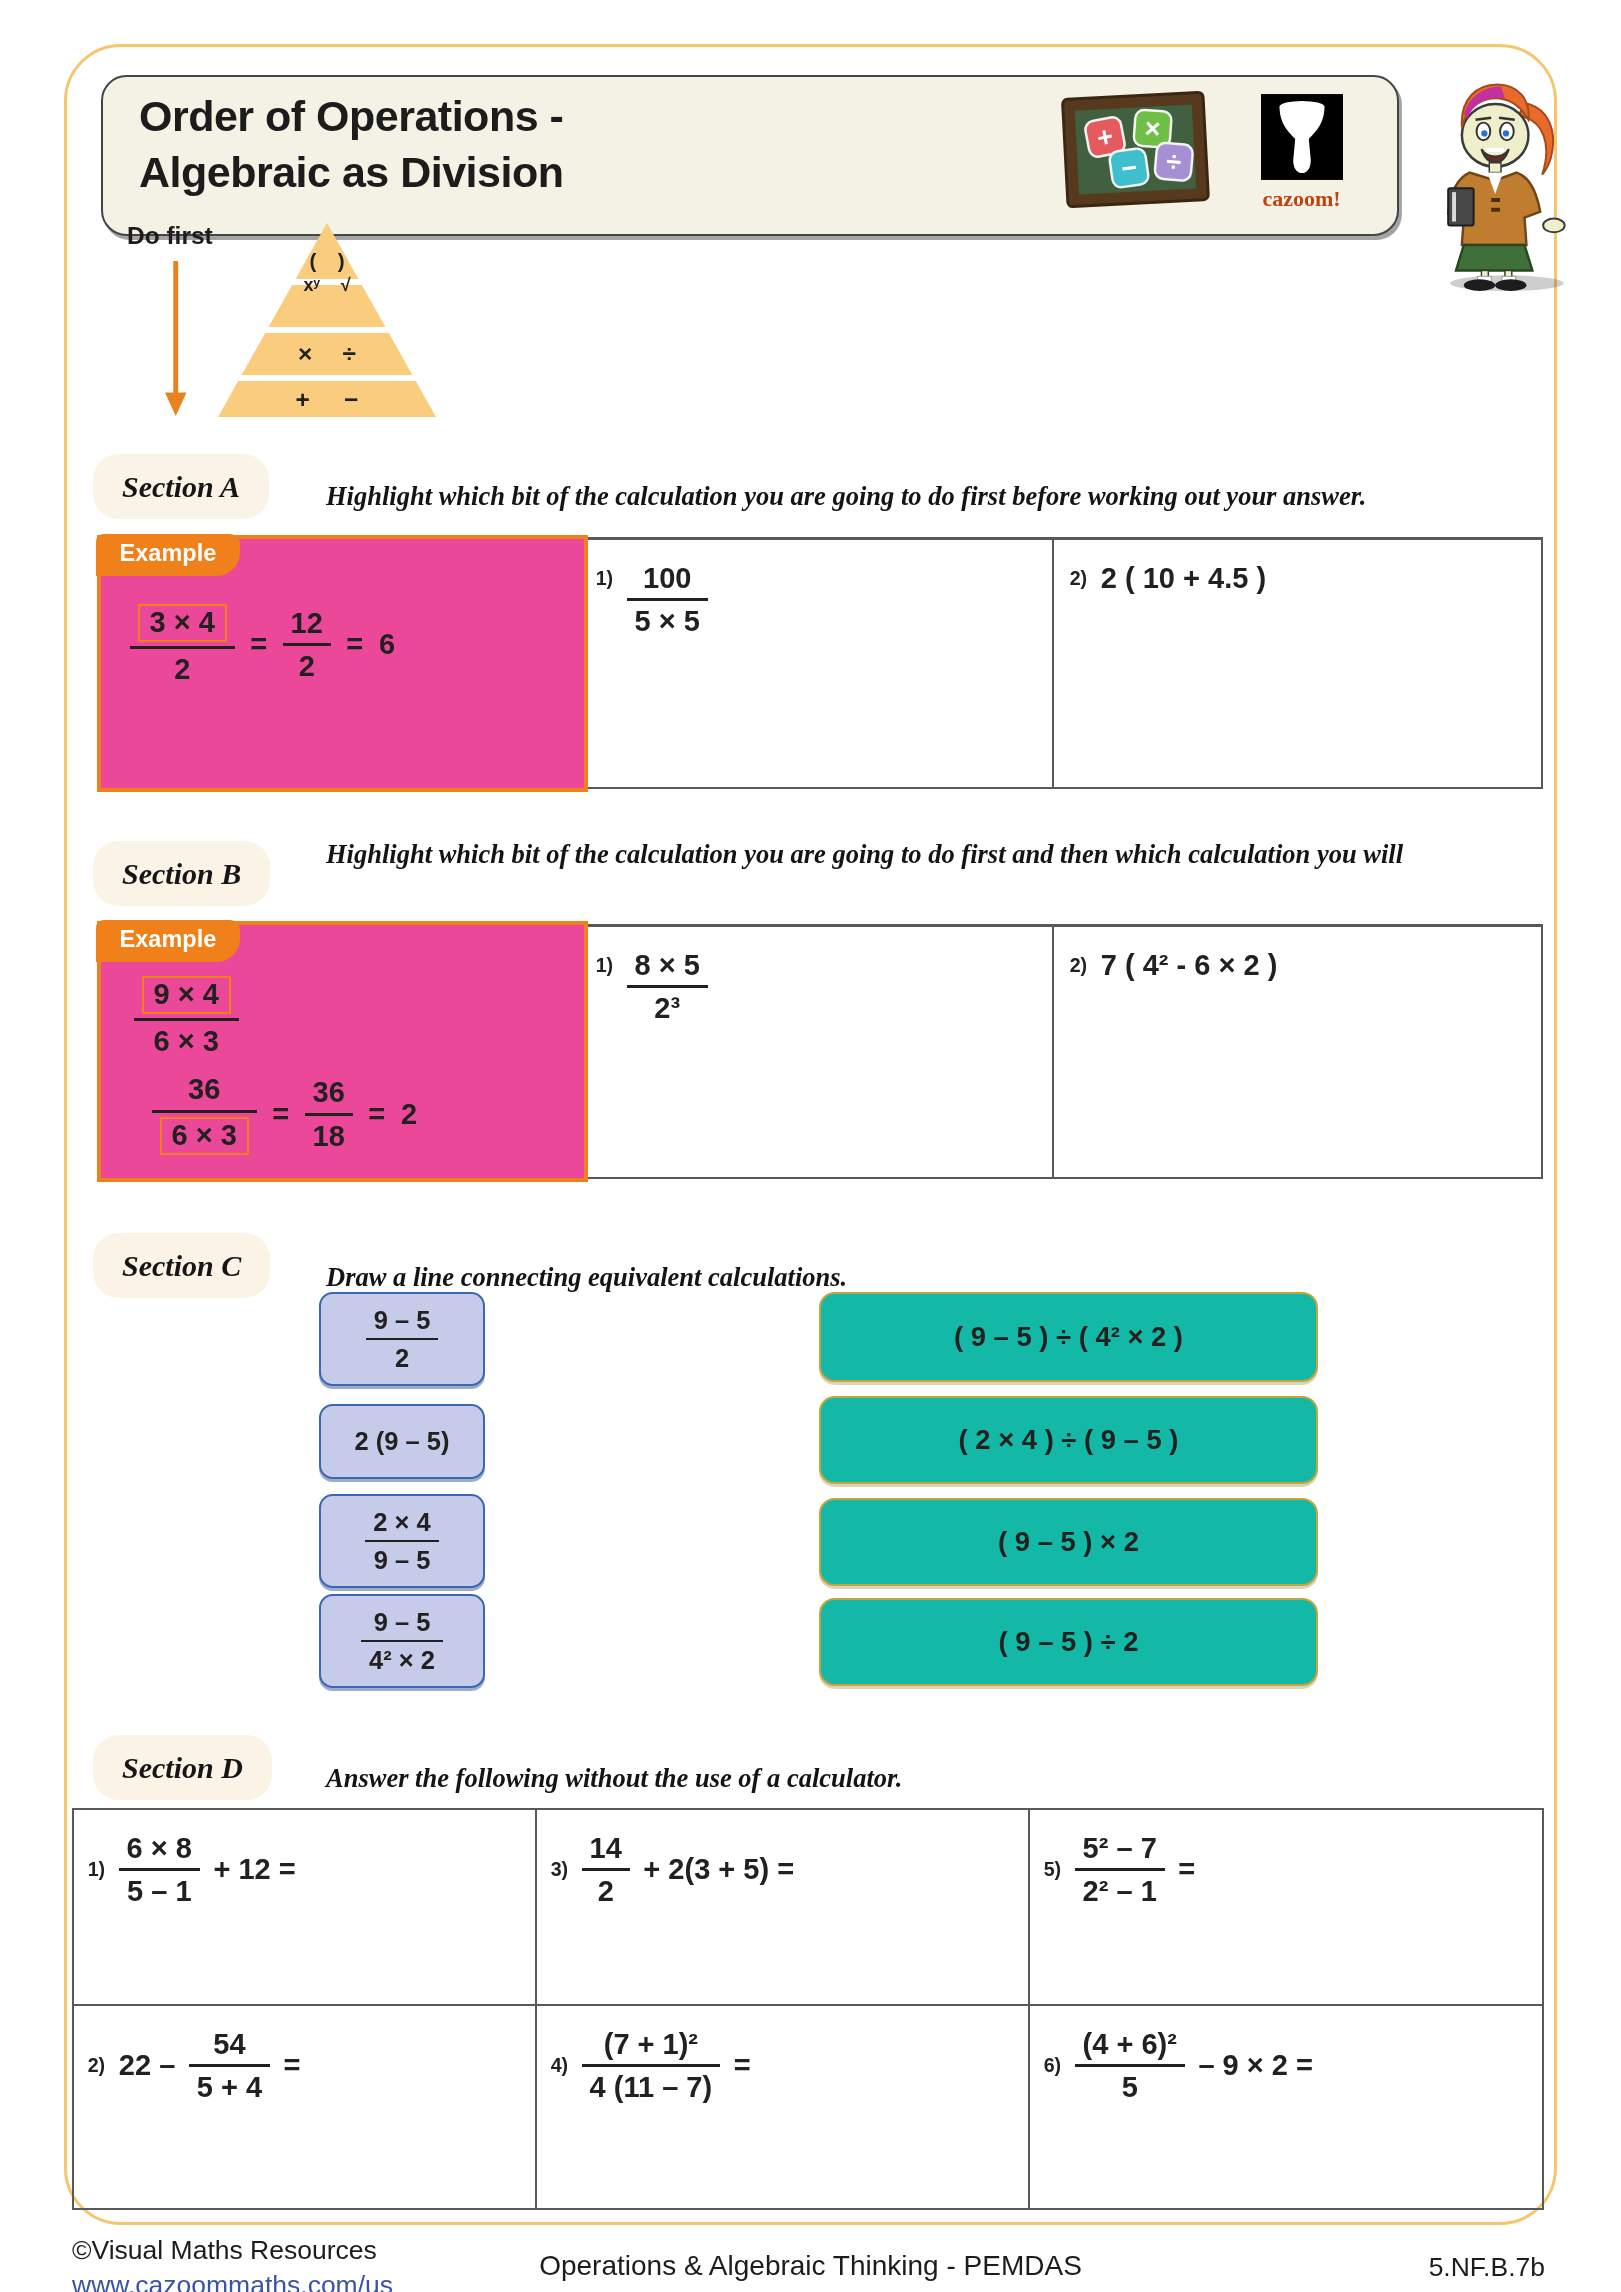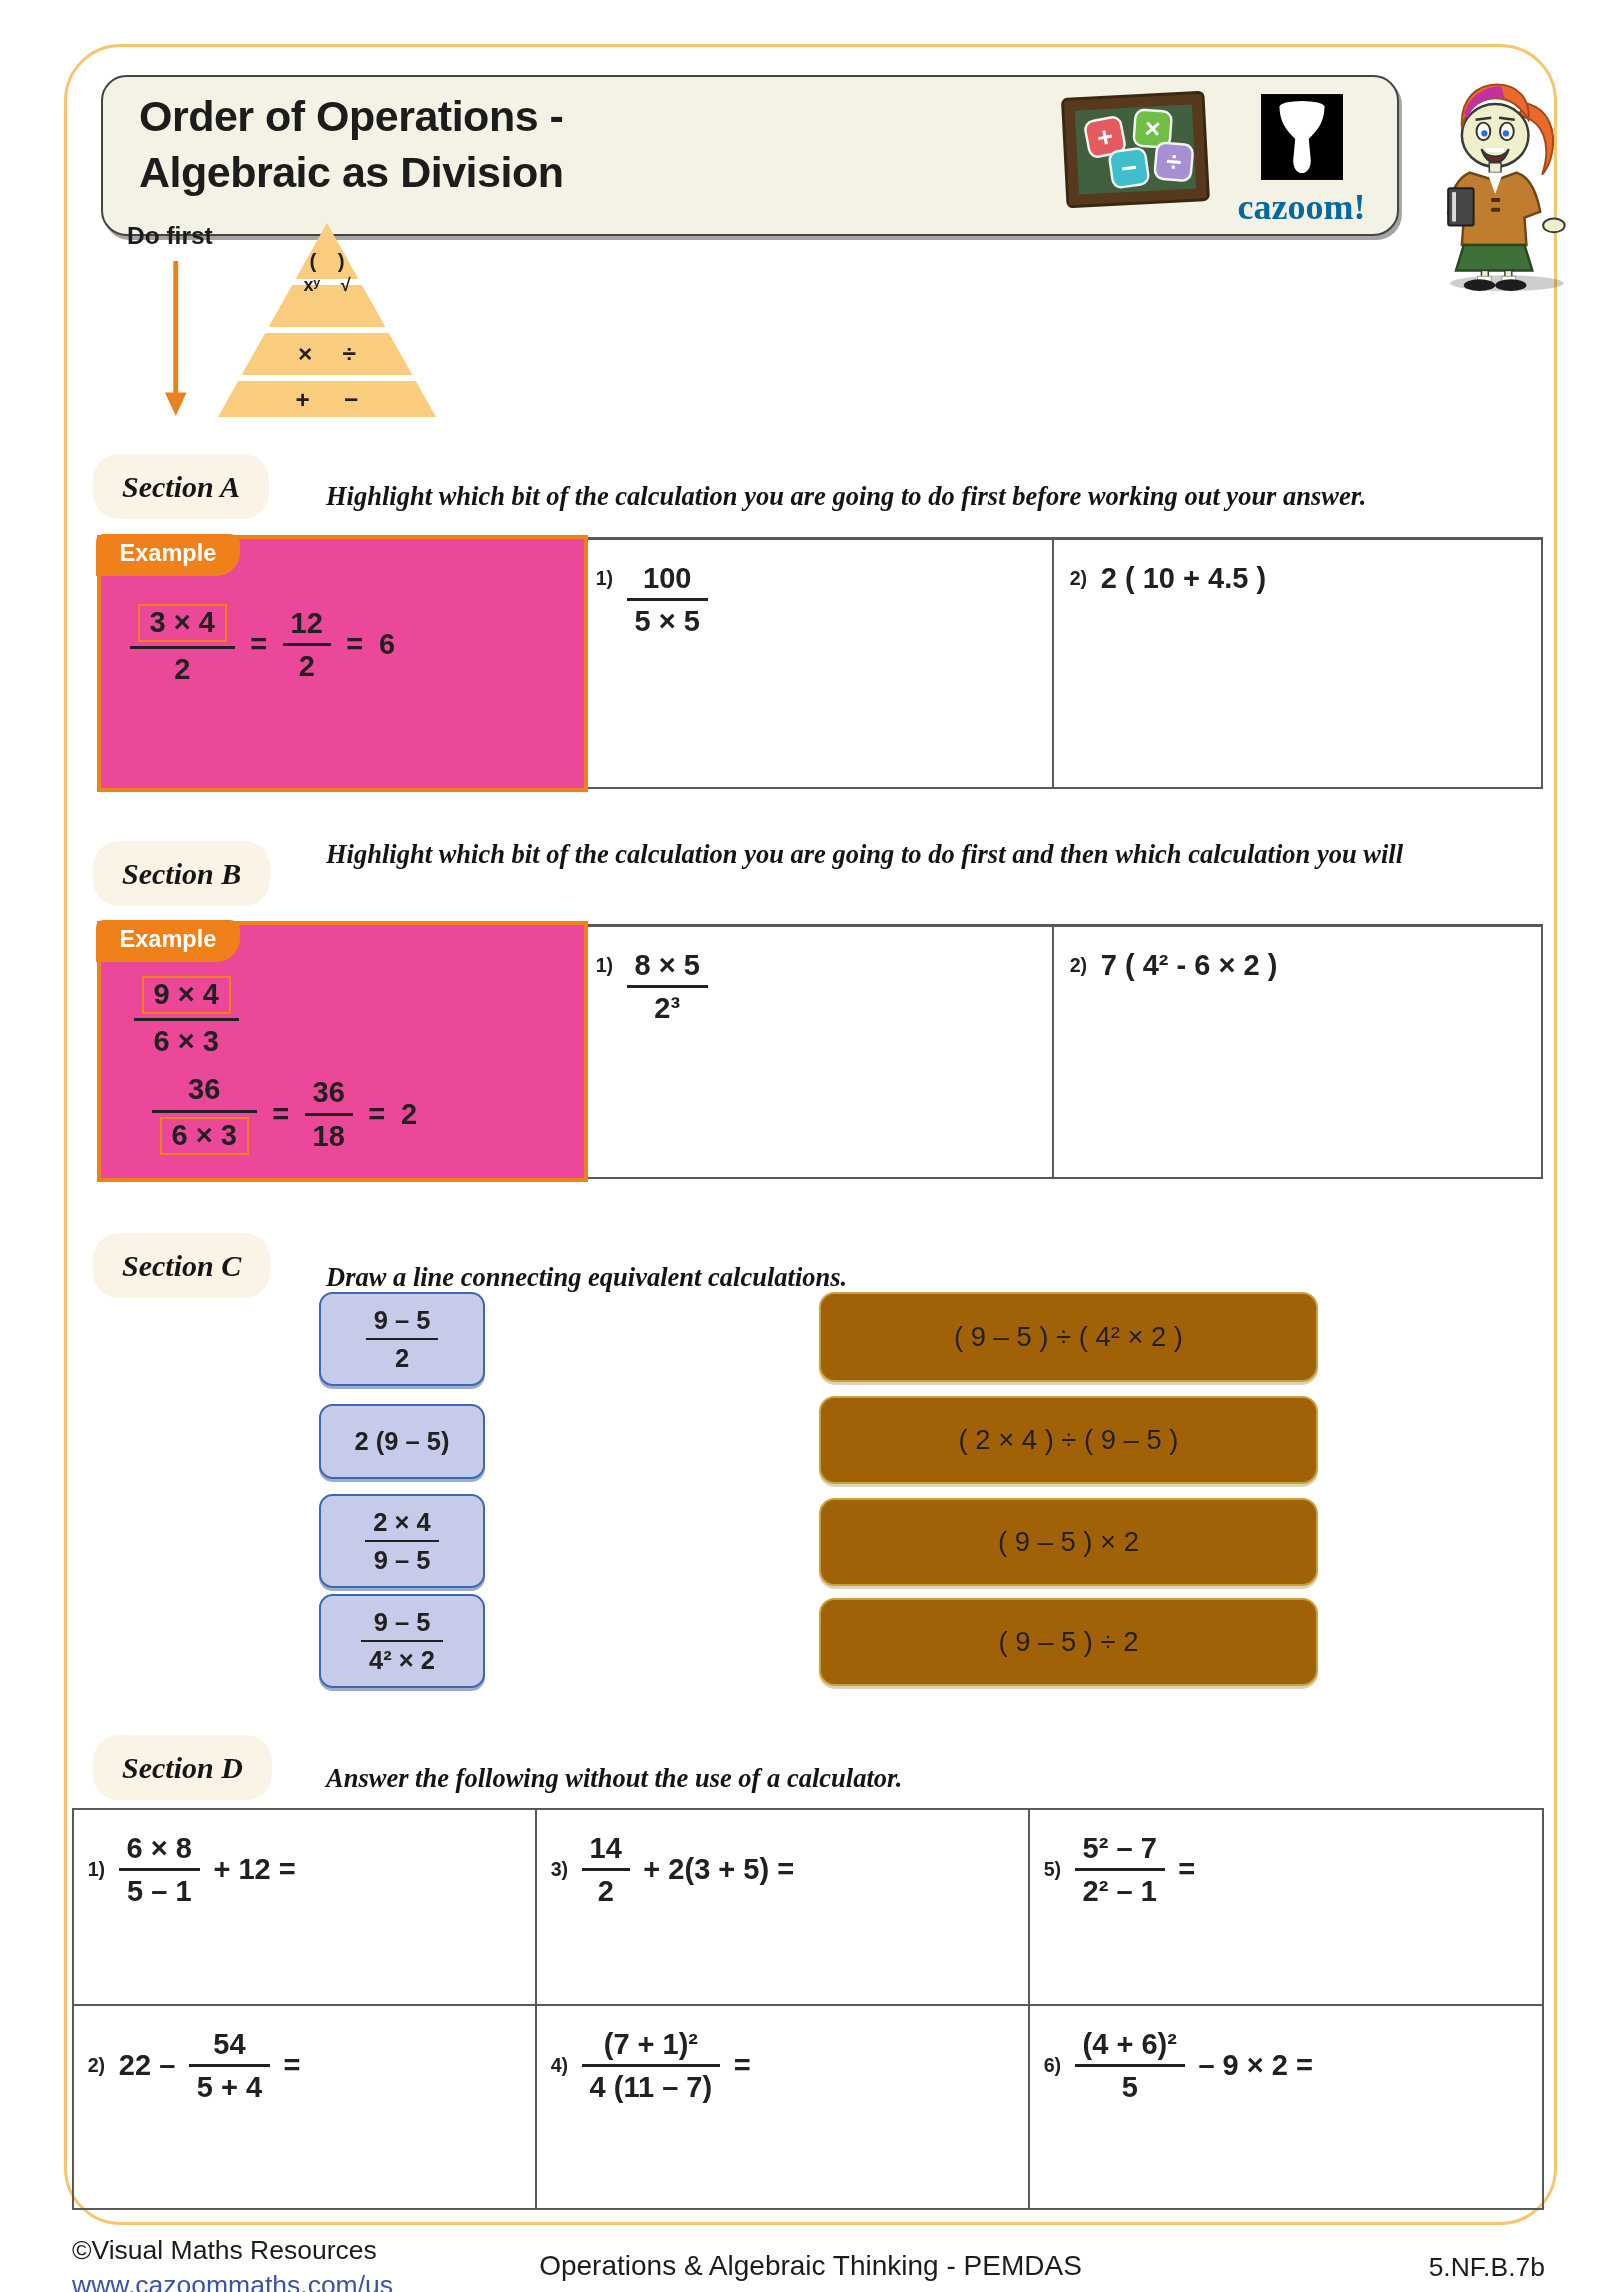--- a/index.html
+++ b/index.html
@@ -9,21 +9,21 @@
 
   
   .frame{left:64px;top:44px;width:1487px;height:2175px;border:3.9px solid #F6C66E;border-radius:57px;}
 
   
   .title-box{left:101px;top:75px;width:1294px;height:157px;background:#F4F1E5;border:2.9px solid #454545;
              border-radius:25.5px;box-shadow:2.9px 3.9px 0 rgba(90,90,90,.55);}
   .title-text{left:139px;top:88px;font-size:43px;line-height:56px;font-weight:bold;color:#1c1c1c;letter-spacing:-0.5px;}
   .board-icon{left:1057px;top:88px;width:157px;height:125px;}
   .cazoom{left:1233px;top:94px;width:137px;text-align:center;}
-  .cazoom .logotext{font-family:"Liberation Serif",serif;font-weight:bold;font-size:36px;margin-top:2px;color:#0369a1;}
+  .cazoom .logotext{font-family:"Liberation Serif",serif;font-weight:bold;font-size:22px;margin-top:2px;color:#c2410c;}
   .mascot{left:1409px;top:59px;width:186px;height:233px;}
 
   
   .do-first{left:127px;top:222px;font-size:24.5px;font-weight:bold;color:#1c1c1c;}
   .arrow{left:163px;top:261px;width:25.5px;height:157px;}
   .pyramid{left:218px;top:223px;width:218px;height:194px;}
   .pyr-clip{position:absolute;inset:0;clip-path:polygon(50% 0,100% 100%,0 100%);}
   .band{position:absolute;left:0;right:0;background:#FACD7E;}
   .b1{top:0;height:56px;} .b2{top:62px;height:42px;} .b3{top:110px;height:42px;} .b4{top:158px;height:36px;}
   .pyr-label{position:absolute;left:0;right:0;text-align:center;font-weight:bold;color:#232020;word-spacing:15.7px;}
@@ -55,22 +55,22 @@
   
   .qtable{display:flex;background:#fff;border-top:3.9px solid #58595B;border-bottom:2.9px solid #58595B;border-right:2px solid #58595B;}
   .qcell1{width:474px;border-right:2px solid #58595B;padding:21.6px 0 0 15.7px;box-sizing:border-box;}
   .qcell2{flex:1;padding:21.6px 0 0 15.7px;}
 
   
   .bluebox{background:#C5CBE9;border:2.9px solid #3A68B2;border-radius:13.7px;box-shadow:0 2.9px 0 rgba(40,70,140,.45);
            display:flex;align-items:center;justify-content:center;font-weight:bold;font-size:25.5px;}
   .bluebox .frac{font-size:25.5px;}
   .bluebox .frac .den{border-top-width:2.9px;}
-  .creambox{background:#a16207;border:2.9px solid #C7A33D;border-radius:15.7px;box-shadow:0 2.9px 0 rgba(160,130,50,.35);
-            display:flex;align-items:center;justify-content:center;font-weight:normal;font-size:27.4px;}
+  .creambox{background:#14b8a6;border:2.9px solid #C7A33D;border-radius:15.7px;box-shadow:0 2.9px 0 rgba(160,130,50,.35);
+            display:flex;align-items:center;justify-content:center;font-weight:bold;font-size:27.4px;}
 
   
   .tableD{left:72px;top:1808px;width:1472px;height:402px;border:2.9px solid #58595B;display:grid;
           grid-template-columns:463px 493px 1fr;grid-template-rows:196px 1fr;box-sizing:border-box;}
   .dcell{border-right:2px solid #58595B;border-bottom:2px solid #58595B;padding:15.7px 0 0 13.7px;}
   .dcell.lastcol{border-right:none;} .dcell.lastrow{border-bottom:none;}
   .dcell .row{margin-top:5.9px;}
   .pre{margin-right:13.7px;} .post{margin-left:13.7px;}
 
   

